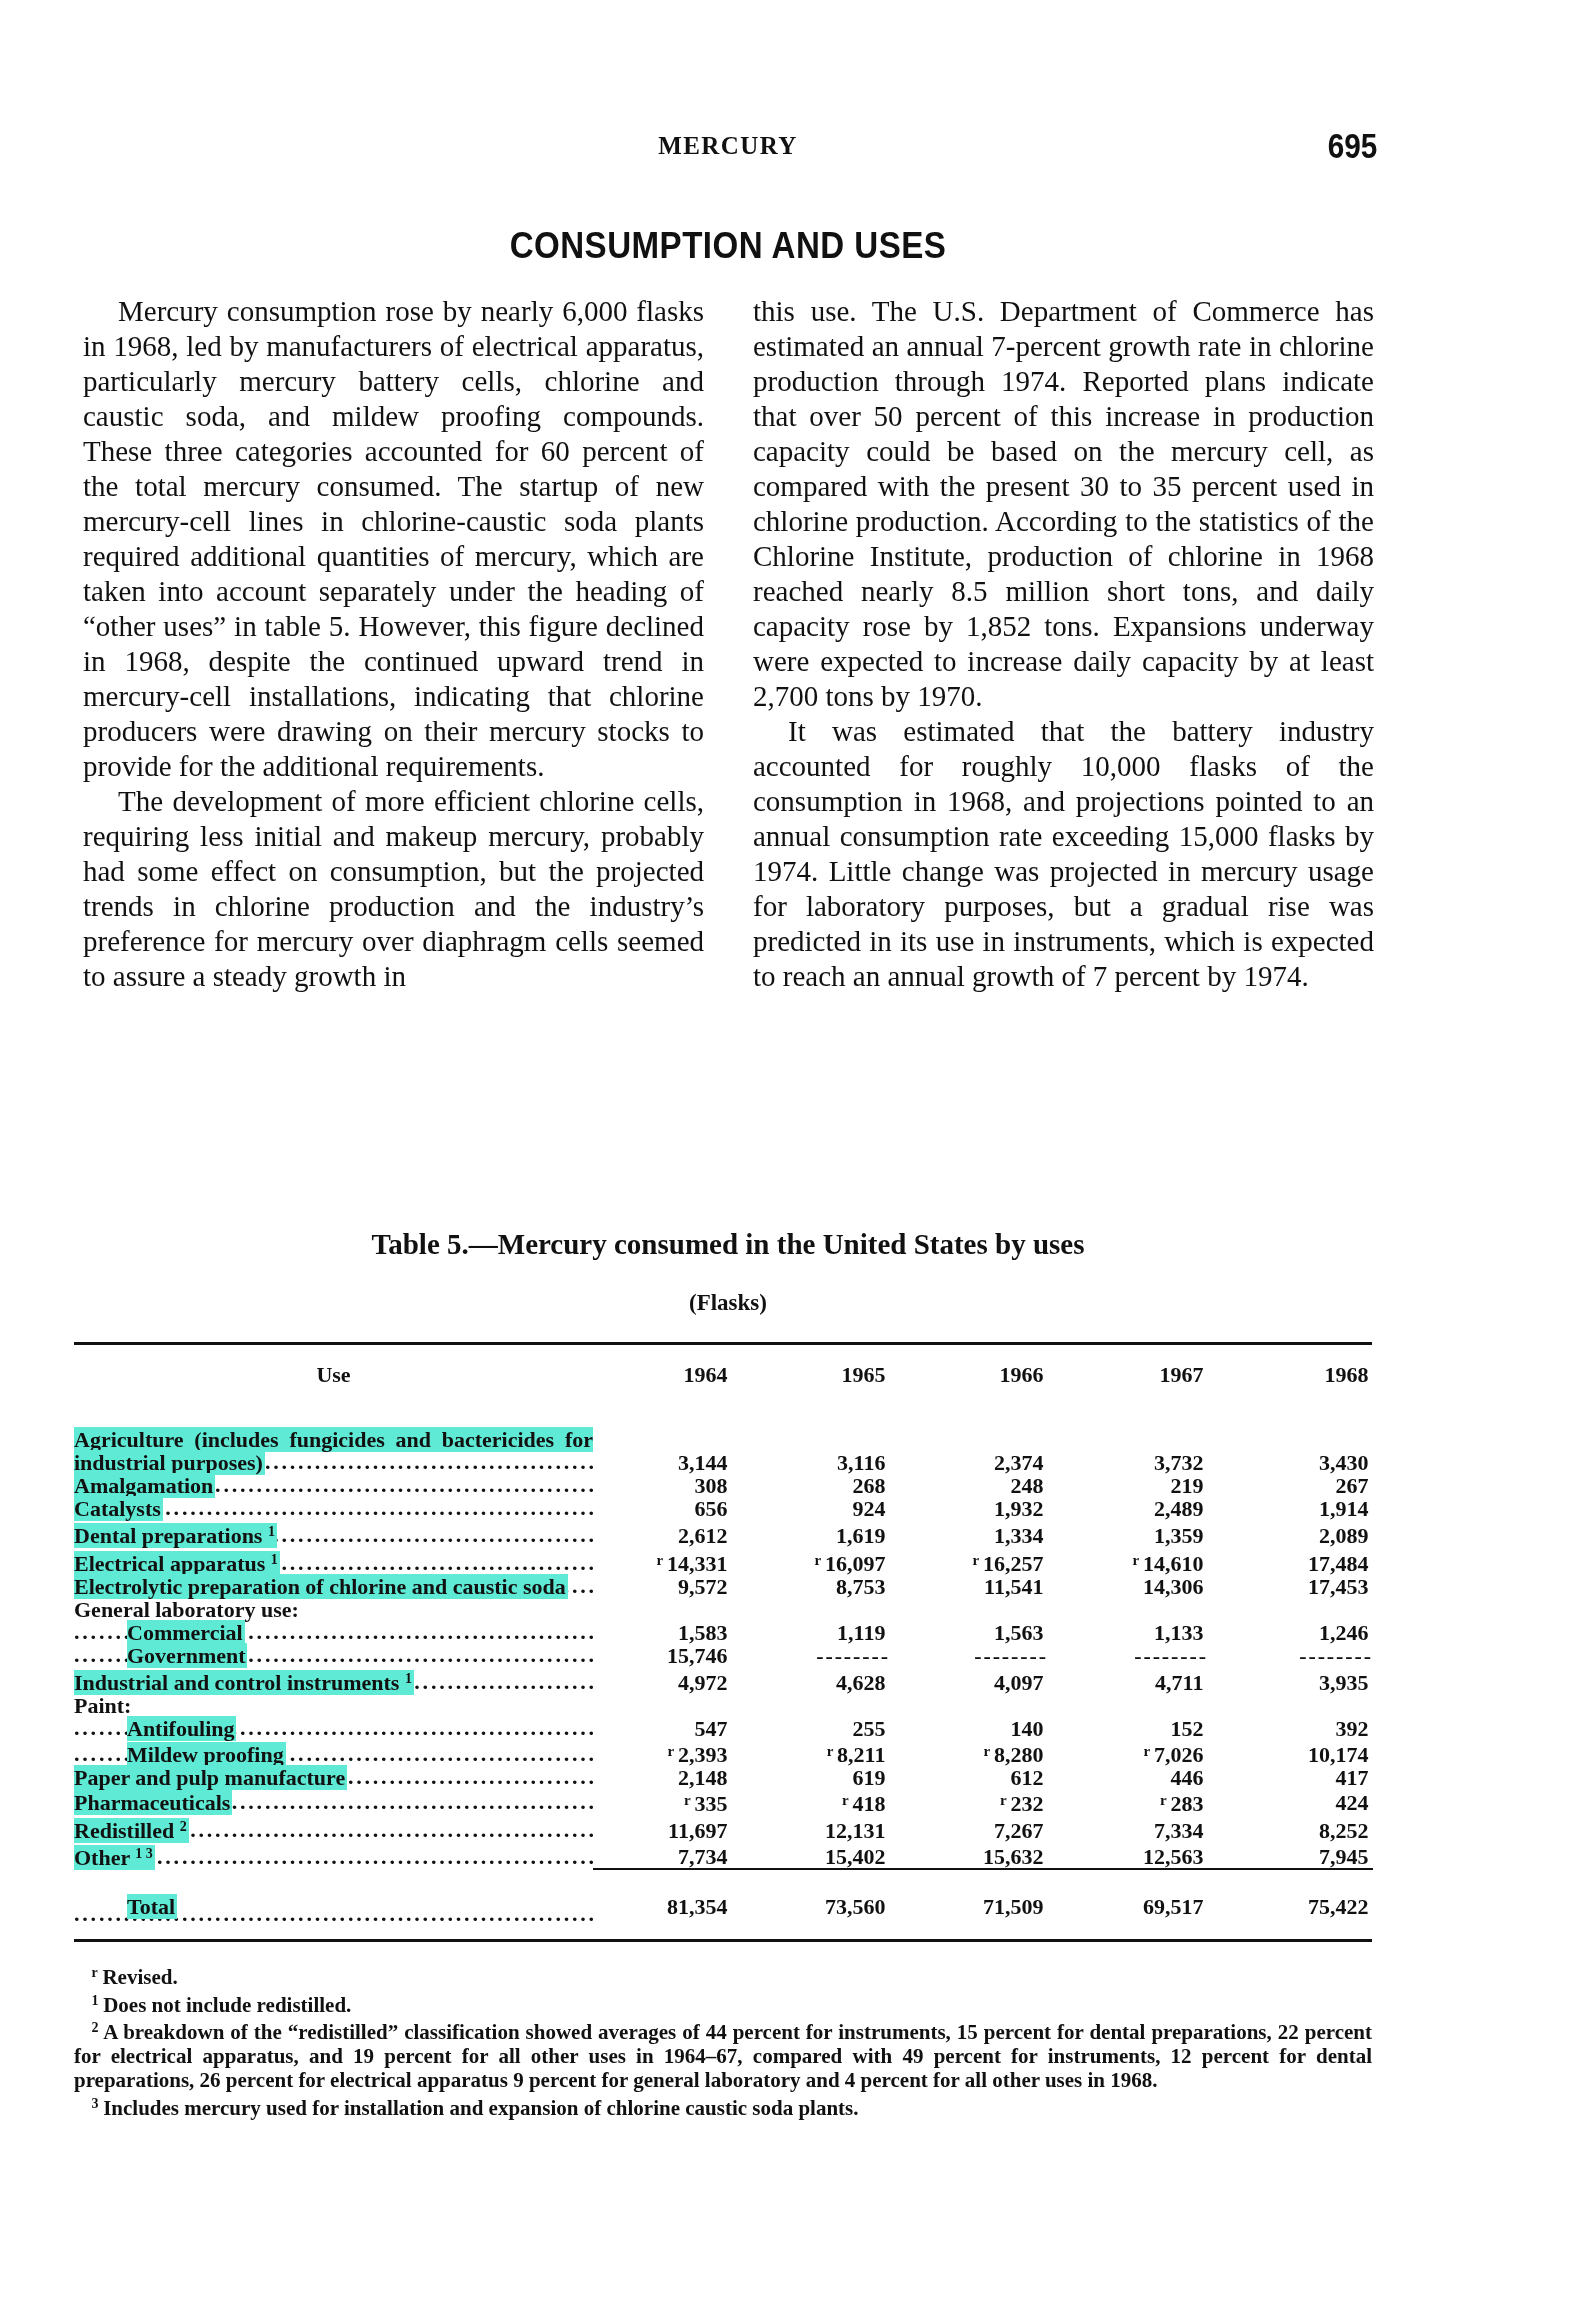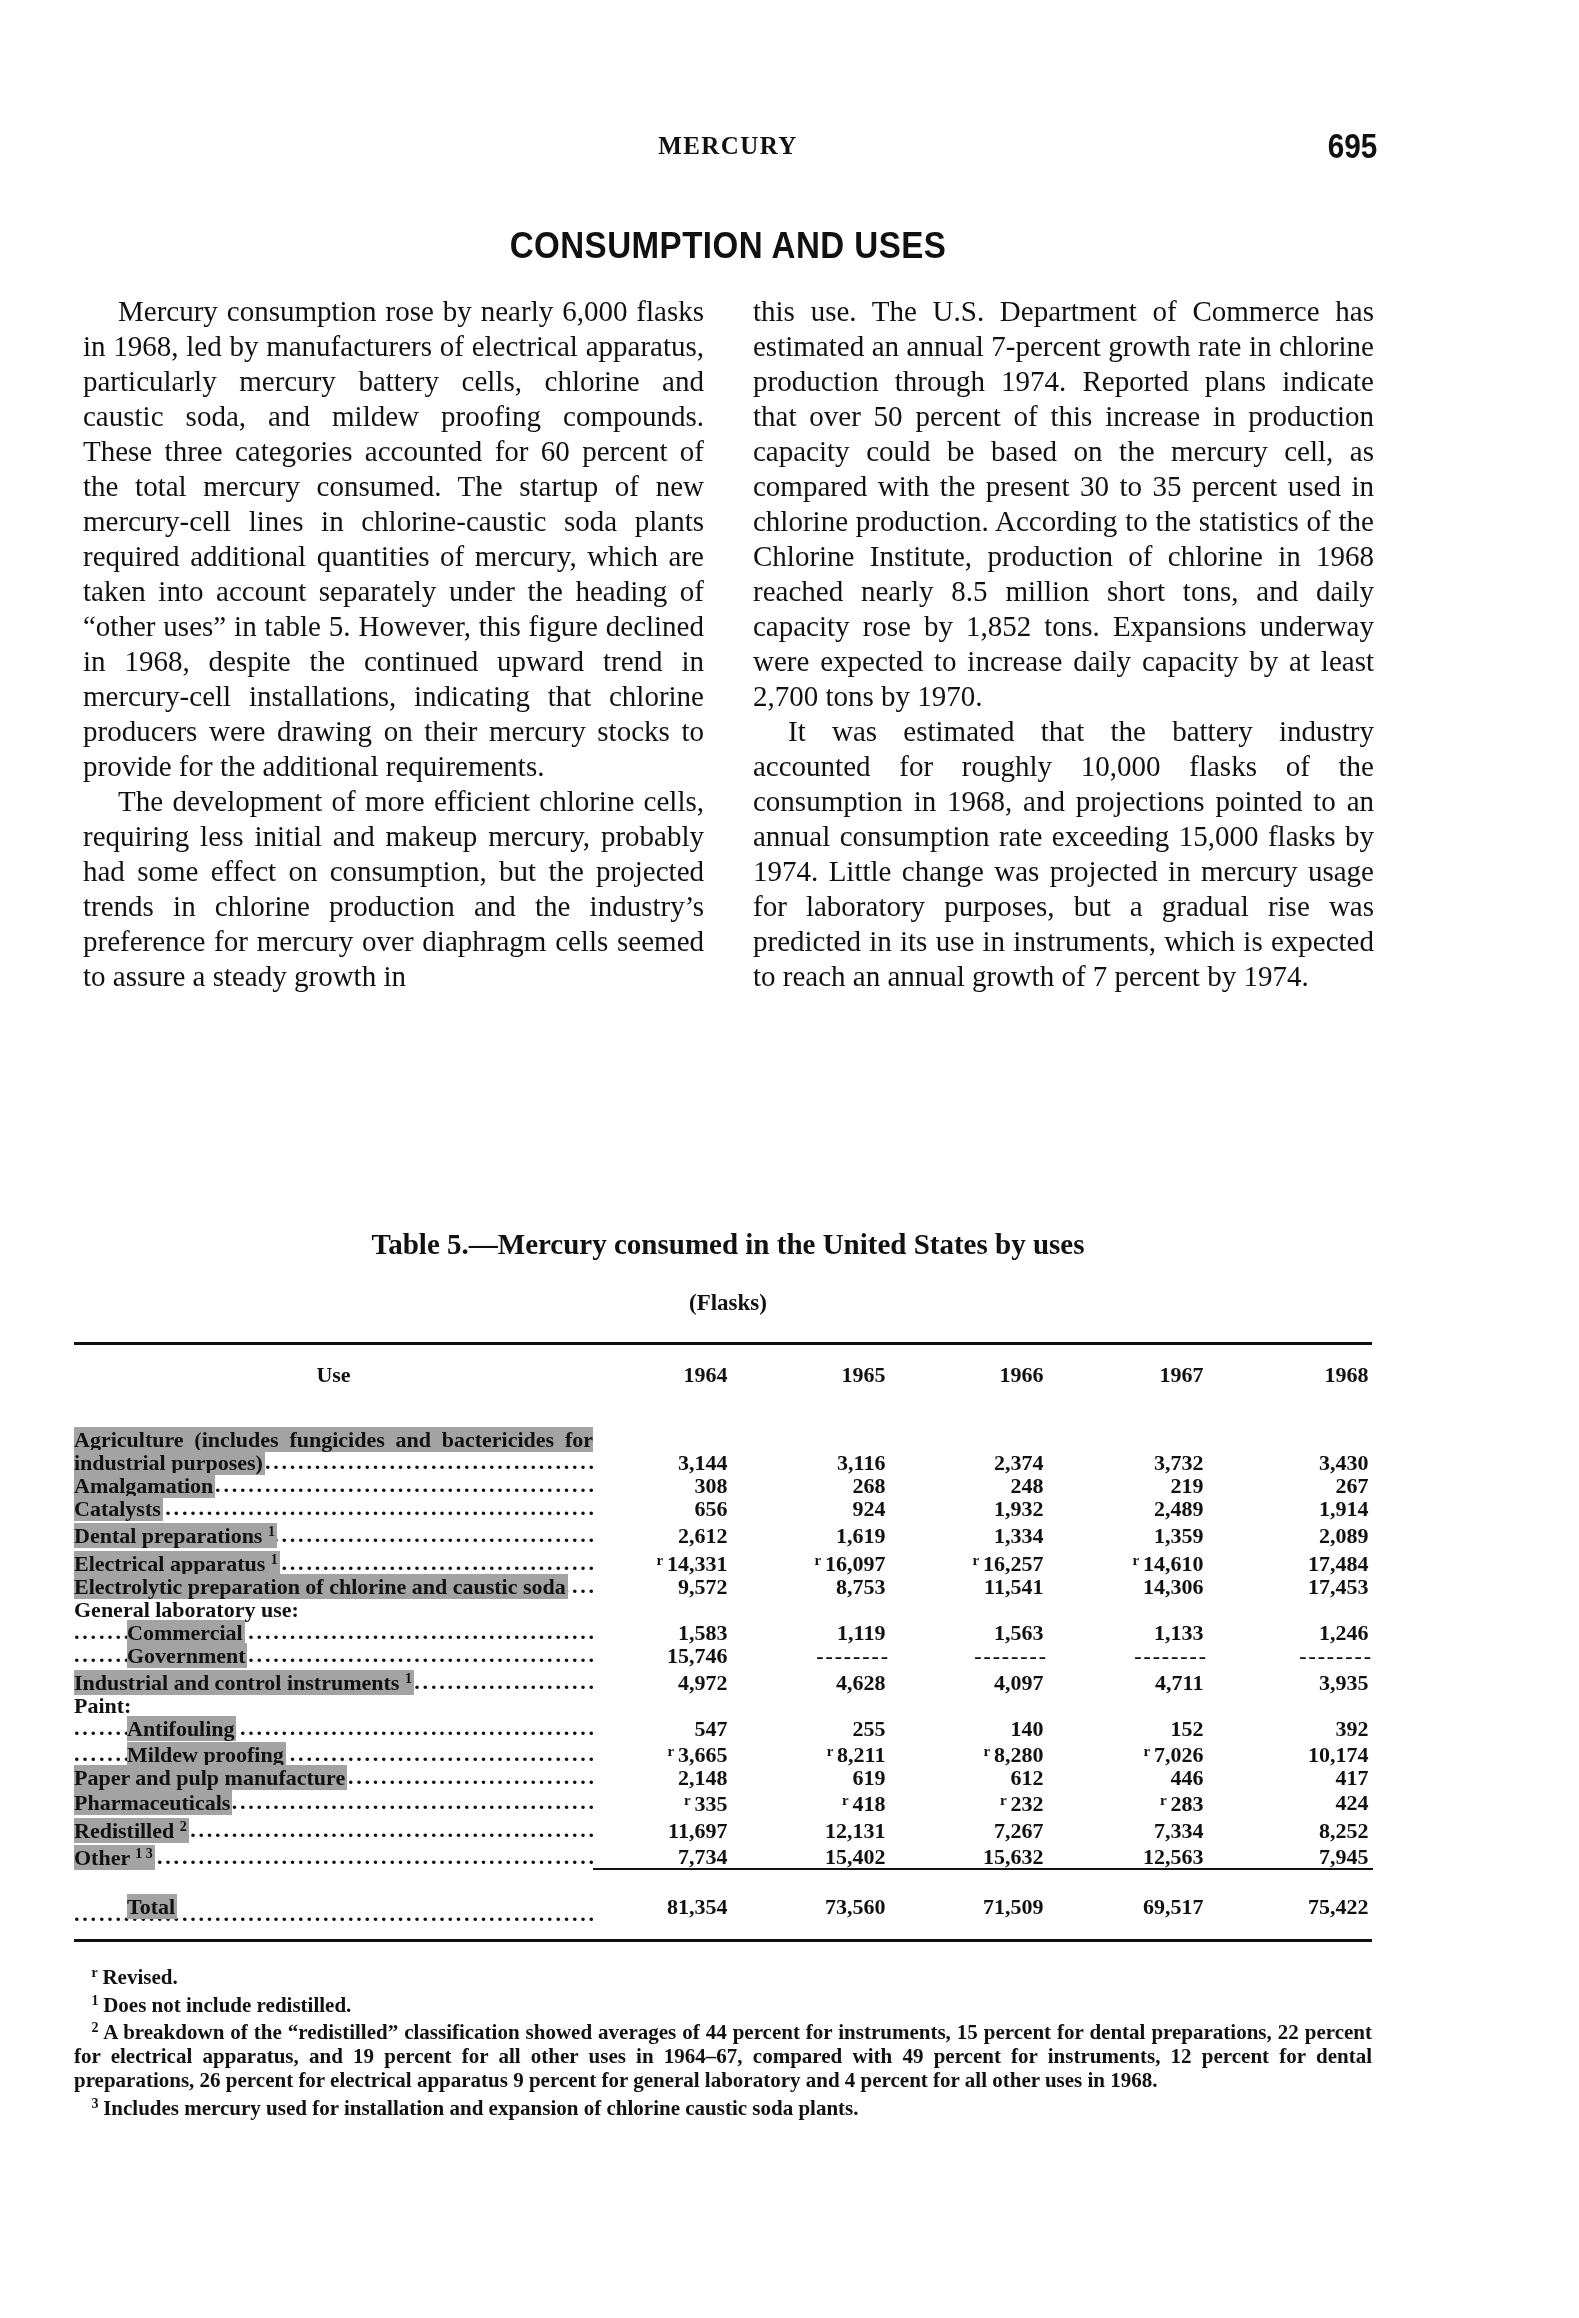--- a/index.html
+++ b/index.html
@@ -30,21 +30,21 @@
 
   .table-wrap { position: absolute; top: 1342px; left: 74px; width: 1298px; }
   .rule-thick { height: 2.8px; background: #111; width: 100%; }
   table.data { border-collapse: collapse; width: 100%; table-layout: fixed;
     font-family: "Liberation Serif", serif; font-weight: bold; font-size: 22px; line-height: 23px; }
   table.data th { font-weight: bold; font-size: 22px; height: 58px; vertical-align: middle; }
   table.data th.use-h { text-align: center; margin-top: 28px; }
   table.data th.year-h { text-align: right; padding-right: 4.6px; }
   table.data td { padding: 0; vertical-align: bottom; white-space: nowrap; }
   table.data td.num { text-align: right; padding-right: 4.6px; }
-  .label-text { background: #a3a3a3; padding-right: 1.9px; position: relative; z-index: 1; }
+  .label-text { background: #5eead4; padding-right: 1.9px; position: relative; z-index: 1; }
   .leader::after { content: "................................................................................................................................................"; position: absolute; left: 0; right: 0; bottom: 0.9px; z-index: 0; letter-spacing: 2.8px; color: #111; overflow: hidden; white-space: nowrap; }
   .leader { position: relative; }
   .wrap-label { white-space: normal !important; text-align: justify; }
   .sub2 { padding-left: 53px !important; }
   .rev { font-size: 15px; vertical-align: 5.6px; margin-right: 3.7px; }
   .sup { font-size: 14px; vertical-align: 7.4px; }
   .dash-cell { text-align: right; padding-right: 4.6px; letter-spacing: 1.9px; }
   tr.spacer td { height: 23px; }
   tr.total-space td { height: 18.5px; }
   .total-rule td.num { border-top: 2.3px solid #111; }
@@ -188,21 +188,21 @@
           <tr>
             <td class="leader sub2"><span class="label-text"><span>Antifouling</span></span></td>
             <td class="num"><span>547</span></td>
             <td class="num"><span>255</span></td>
             <td class="num"><span>140</span></td>
             <td class="num"><span>152</span></td>
             <td class="num"><span>392</span></td>
           </tr>
           <tr>
             <td class="leader sub2"><span class="label-text"><span>Mildew proofing</span></span></td>
-            <td class="num"><span class="rev">r</span><span>3,665</span></td>
+            <td class="num"><span class="rev">r</span><span>2,393</span></td>
             <td class="num"><span class="rev">r</span><span>8,211</span></td>
             <td class="num"><span class="rev">r</span><span>8,280</span></td>
             <td class="num"><span class="rev">r</span><span>7,026</span></td>
             <td class="num"><span>10,174</span></td>
           </tr>
           <tr>
             <td class="leader"><span class="label-text"><span>Paper and pulp manufacture</span></span></td>
             <td class="num"><span>2,148</span></td>
             <td class="num"><span>619</span></td>
             <td class="num"><span>612</span></td>

